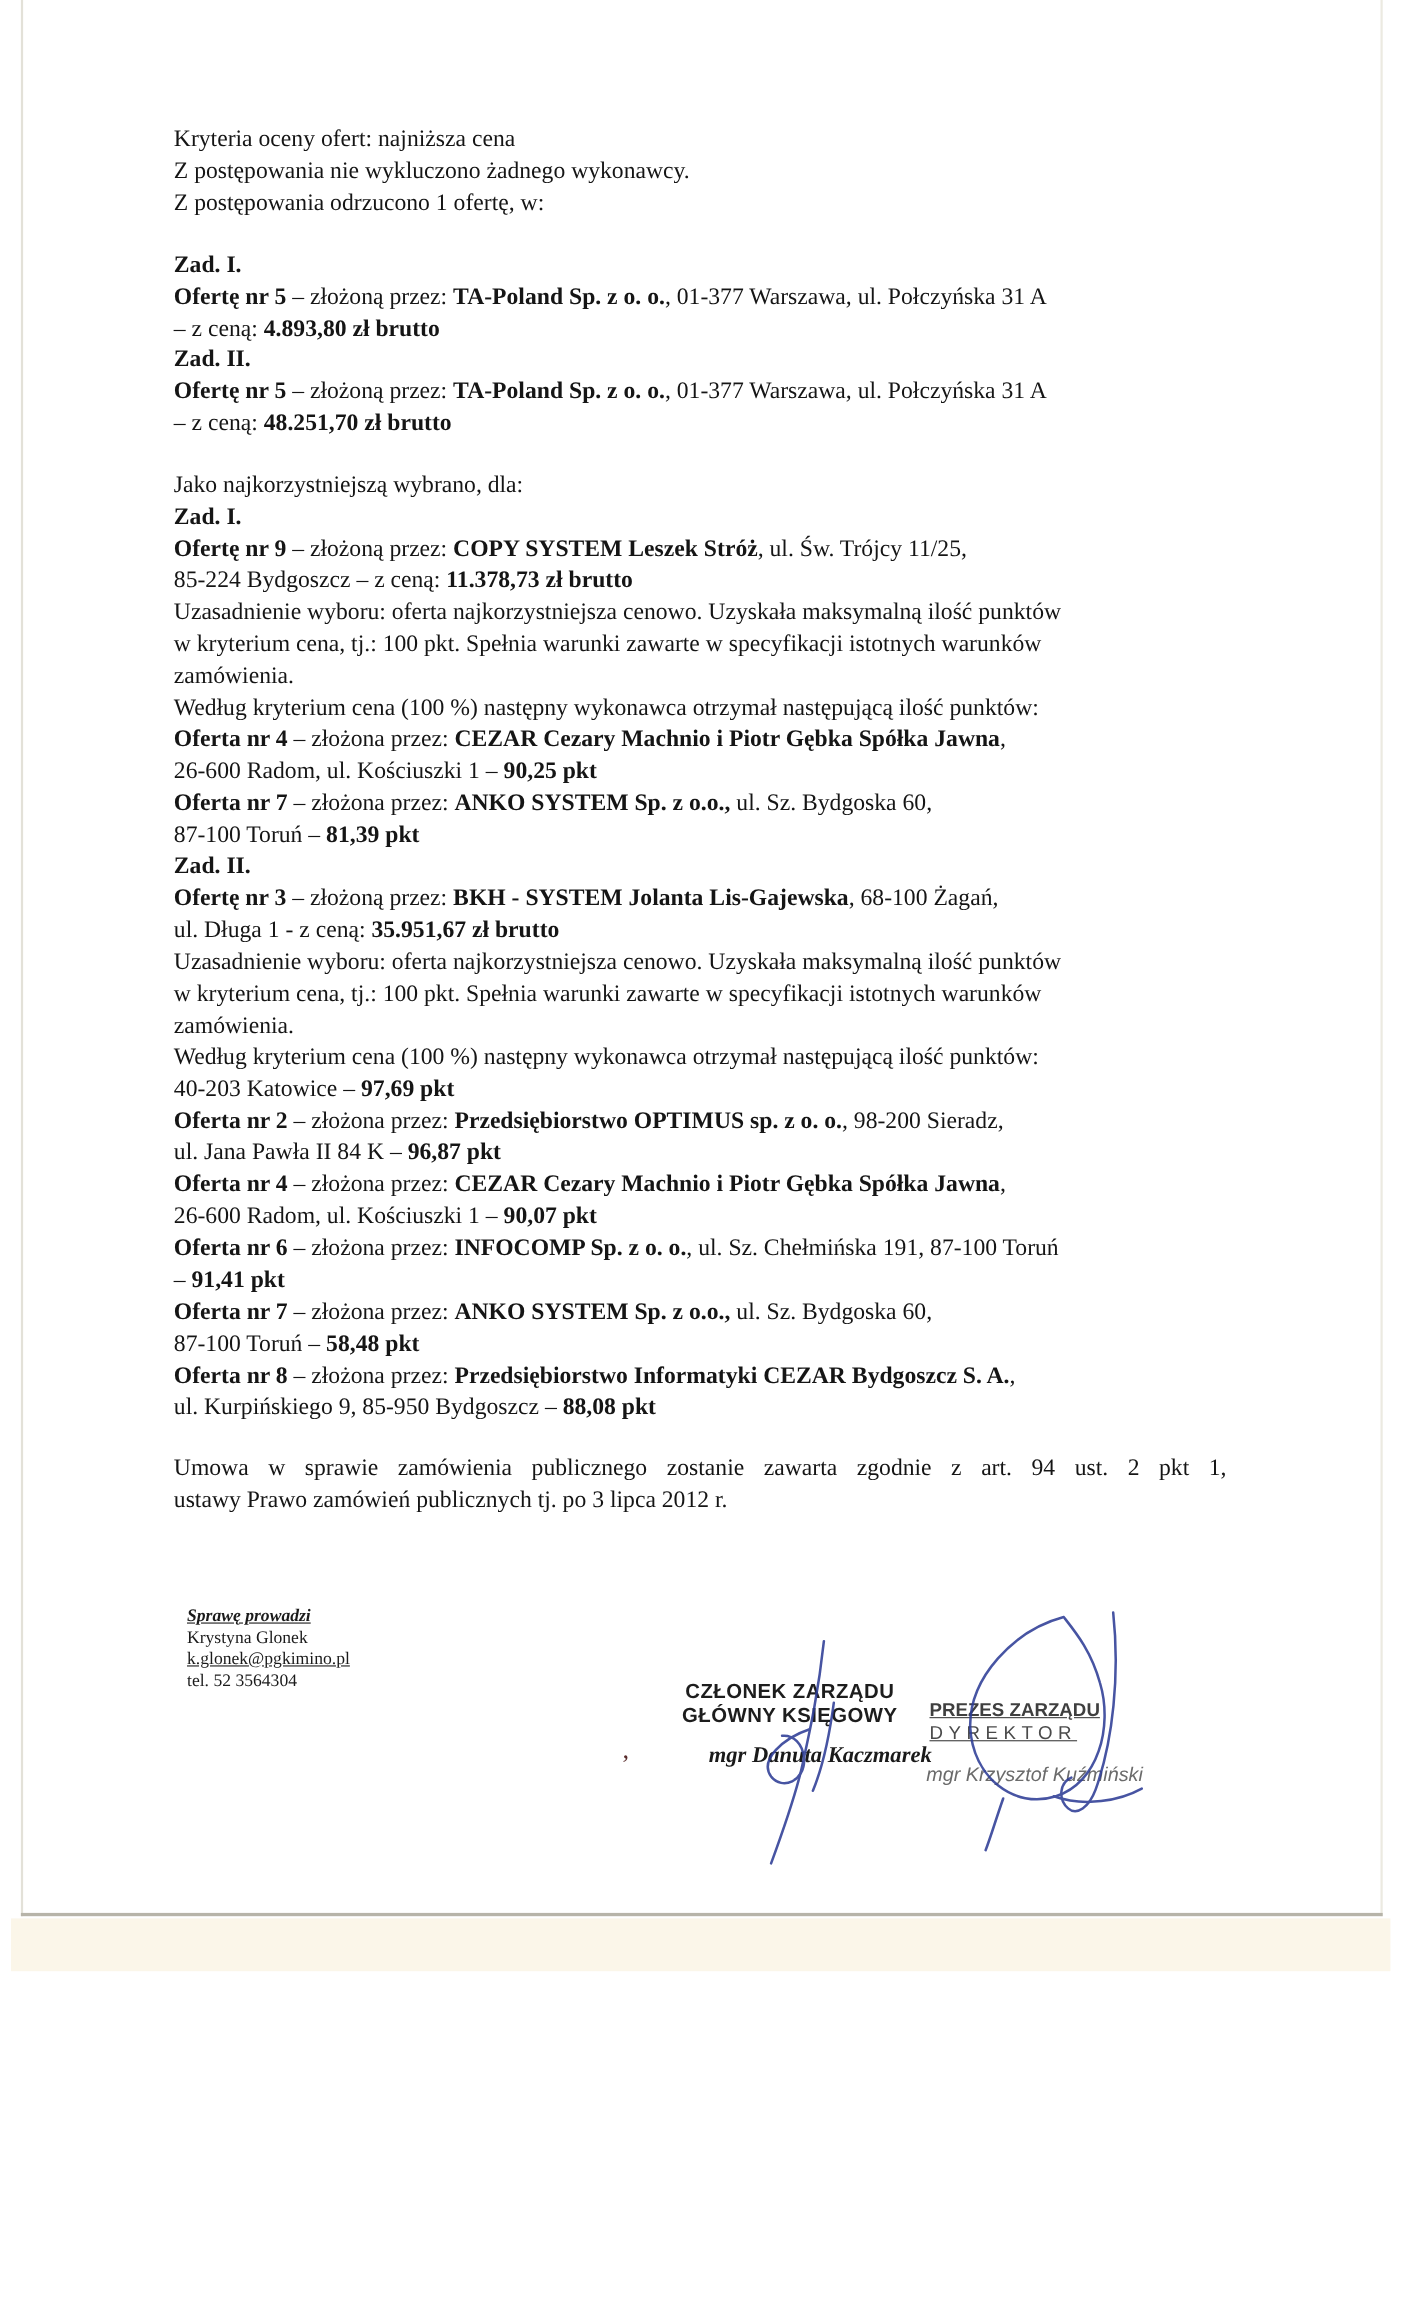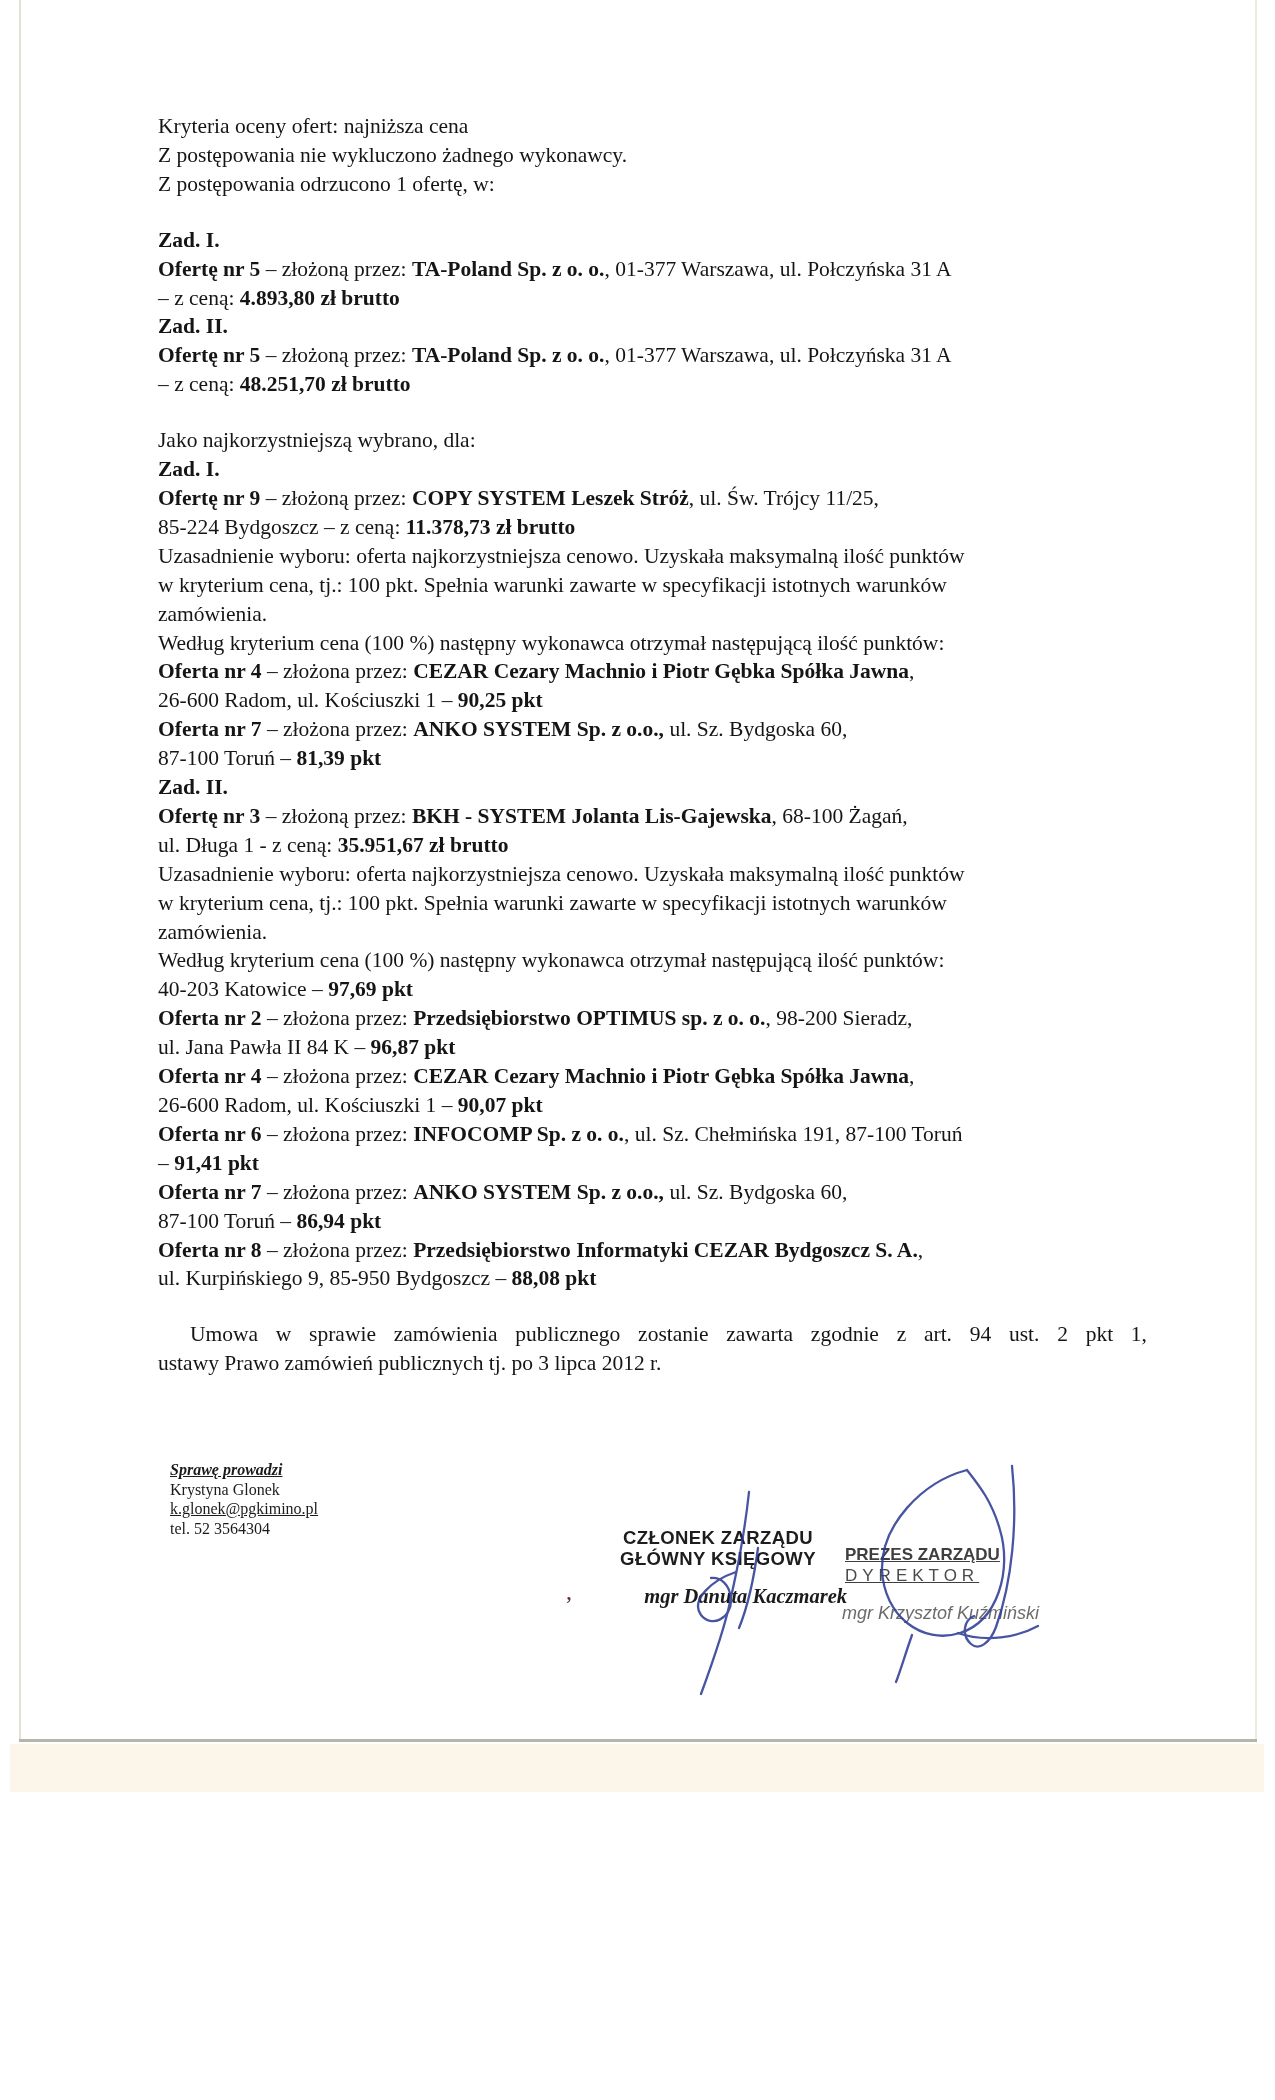--- a/index.html
+++ b/index.html
@@ -10,21 +10,21 @@
   
   .edge-left{position:absolute;left:19px;top:0;width:2px;height:1742px;background:#e3e1d8;}
   .edge-right{position:absolute;left:1255px;top:0;width:2px;height:1742px;background:#eceae1;}
   .edge-bottom{position:absolute;left:19px;top:1739px;width:1238px;height:3px;background:#b7b4a9;}
   .scan-strip{position:absolute;left:10px;top:1744px;width:1254px;height:48px;background:#fbf6e9;}
 
   
   .doc{position:absolute;left:158px;top:112px;width:1060px;font-size:21.5px;line-height:28.9px;}
   .doc .line{white-space:nowrap;}
   .doc .line.gap{margin-top:27px;}
-  .doc .line.justify{width:957px;white-space:normal;text-align:justify;text-align-last:justify;margin-left:32px;}
+  .doc .line.justify{width:957px;white-space:normal;text-align:justify;text-align-last:justify;}
   .doc b{font-weight:bold;}
 
   
   .contact{position:absolute;left:170px;top:1460px;font-size:16px;line-height:19.5px;color:#1b1b1b;}
   .contact .label{font-weight:bold;font-style:italic;text-decoration:underline;}
   .contact .email{text-decoration:underline;text-align:center;}
 
   
   .stamp-left{position:absolute;left:598px;top:1527px;width:240px;text-align:center;
     font-family:"Liberation Sans", sans-serif;font-weight:bold;font-size:18.5px;line-height:21px;
@@ -79,21 +79,21 @@
     <div class="line"><span>zamówienia.</span></div>
     <div class="line"><span>Według kryterium cena (100 %) następny wykonawca otrzymał następującą ilość punktów:</span></div>
     <div class="line"><span>40-203 Katowice – </span><b>97,69 pkt</b></div>
     <div class="line"><b>Oferta nr 2</b><span> – złożona przez: </span><b>Przedsiębiorstwo OPTIMUS sp. z o. o.</b><span>, 98-200 Sieradz,</span></div>
     <div class="line"><span>ul. Jana Pawła II 84 K – </span><b>96,87 pkt</b></div>
     <div class="line"><b>Oferta nr 4</b><span> – złożona przez: </span><b>CEZAR Cezary Machnio i Piotr Gębka Spółka Jawna</b><span>,</span></div>
     <div class="line"><span>26-600 Radom, ul. Kościuszki 1 – </span><b>90,07 pkt</b></div>
     <div class="line"><b>Oferta nr 6</b><span> – złożona przez: </span><b>INFOCOMP Sp. z o. o.</b><span>, ul. Sz. Chełmińska 191, 87-100 Toruń</span></div>
     <div class="line"><span>– </span><b>91,41 pkt</b></div>
     <div class="line"><b>Oferta nr 7</b><span> – złożona przez: </span><b>ANKO SYSTEM Sp. z o.o.,</b><span> ul. Sz. Bydgoska 60,</span></div>
-    <div class="line"><span>87-100 Toruń – </span><b>86,94 pkt</b></div>
+    <div class="line"><span>87-100 Toruń – </span><b>58,48 pkt</b></div>
     <div class="line"><b>Oferta nr 8</b><span> – złożona przez: </span><b>Przedsiębiorstwo Informatyki CEZAR Bydgoszcz S. A.</b><span>,</span></div>
     <div class="line"><span>ul. Kurpińskiego 9, 85-950 Bydgoszcz – </span><b>88,08 pkt</b></div>
     <div class="line gap justify"><span>Umowa w sprawie zamówienia publicznego zostanie zawarta zgodnie z art. 94 ust. 2 pkt 1,</span></div>
     <div class="line"><span>ustawy Prawo zamówień publicznych tj. po 3 lipca 2012 r.</span></div>
   </div>
 
 <div class="contact">
   <div class="label">Sprawę prowadzi</div>
   <div>Krystyna Glonek</div>
   <div class="email">k.glonek@pgkimino.pl</div>

